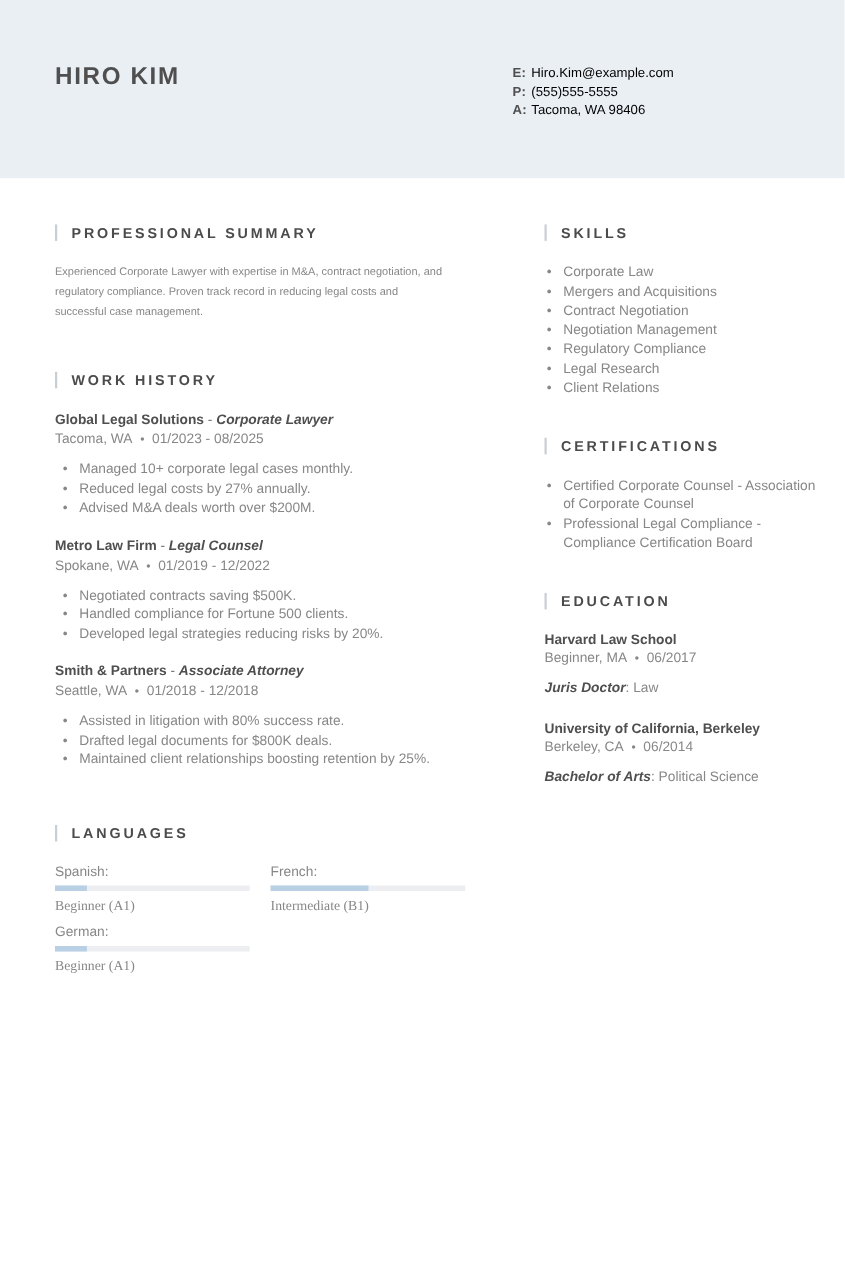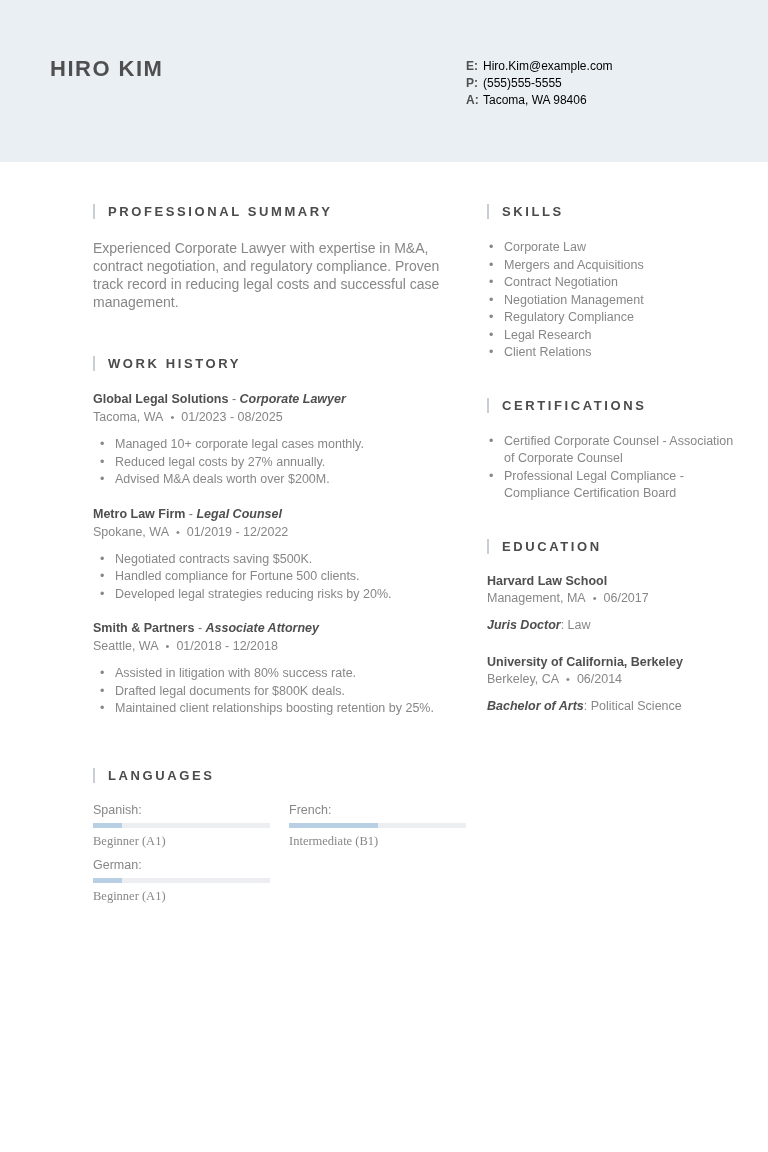--- a/index.html
+++ b/index.html
@@ -9,31 +9,31 @@
 
   
   .hdr { height: 162px; background: #eaeff4; position: relative; }
   .name { position: absolute; left: 50px; top: 56px; margin: 0; font-size: 22px; font-weight: bold; letter-spacing: 1.5px; color: #4f4f4f; }
   .contact { position: absolute; left: 466px; top: 58px; font-size: 12px; line-height: 17px; }
   .c-row { white-space: nowrap; }
   .c-label { font-weight: bold; color: #4f4f4f; display: inline-block; width: 17px; }
   .c-value { color: #000000; }
 
   
-  .cols { display: flex; padding: 42px 50px 0 50px; gap: 39px; margin-left: 43px; }
+  .cols { display: flex; padding: 42px 50px 0 50px; gap: 90px; }
   .col-left { width: 355px; flex: 0 0 355px; }
   .col-right { width: 248px; flex: 0 0 248px; }
 
   
   .sec-title { display: flex; align-items: center; margin: 0 0 20px 0; }
   .sec-bar { width: 2px; height: 15px; background: #c9ced4; margin-right: 13px; flex: 0 0 2px; }
   .sec-title h2 { margin: 0; font-size: 13px; font-weight: bold; letter-spacing: 2.6px; color: #4b4b4b; }
 
   
-  .summary-text { margin: 0 0 45px 0; font-size: 14px; line-height: 18px; color: #878787; }
+  .summary-text { margin: 0 0 45px 0; font-size: 10px; line-height: 18px; color: #878787; }
 
   
   .job { margin-bottom: 17px; }
   .job-title { font-size: 12.5px; font-weight: bold; color: #4f4f4f; line-height: 16px; }
   .sep { font-weight: normal; color: #6e6e6e; }
   .role { font-style: italic; }
   .job-meta { margin-top: 3px; font-size: 12.5px; color: #878787; }
   .dot { margin: 0 7px; font-size: 11px; color: #878787; }
   ul.bullets { list-style: none; margin: 12px 0 0 0; padding: 0; }
   .bullets li { position: relative; padding-left: 22px; font-size: 12.5px; line-height: 17.5px; color: #878787; }
@@ -207,21 +207,21 @@
 
       <section>
         <div class="sec-title">
           <span class="sec-bar"></span>
           <h2>EDUCATION</h2>
         </div>
 
         <div class="edu">
           <div class="school-name">Harvard Law School</div>
           <div class="edu-meta">
-            <span>Management, MA</span><span class="dot">•</span><span>06/2017</span>
+            <span>Beginner, MA</span><span class="dot">•</span><span>06/2017</span>
           </div>
           <div class="degree-line">
             <span class="degree">Juris Doctor</span><span>: </span><span>Law</span>
           </div>
         </div>
 
         <div class="edu">
           <div class="school-name">University of California, Berkeley</div>
           <div class="edu-meta">
             <span>Berkeley, CA</span><span class="dot">•</span><span>06/2014</span>

